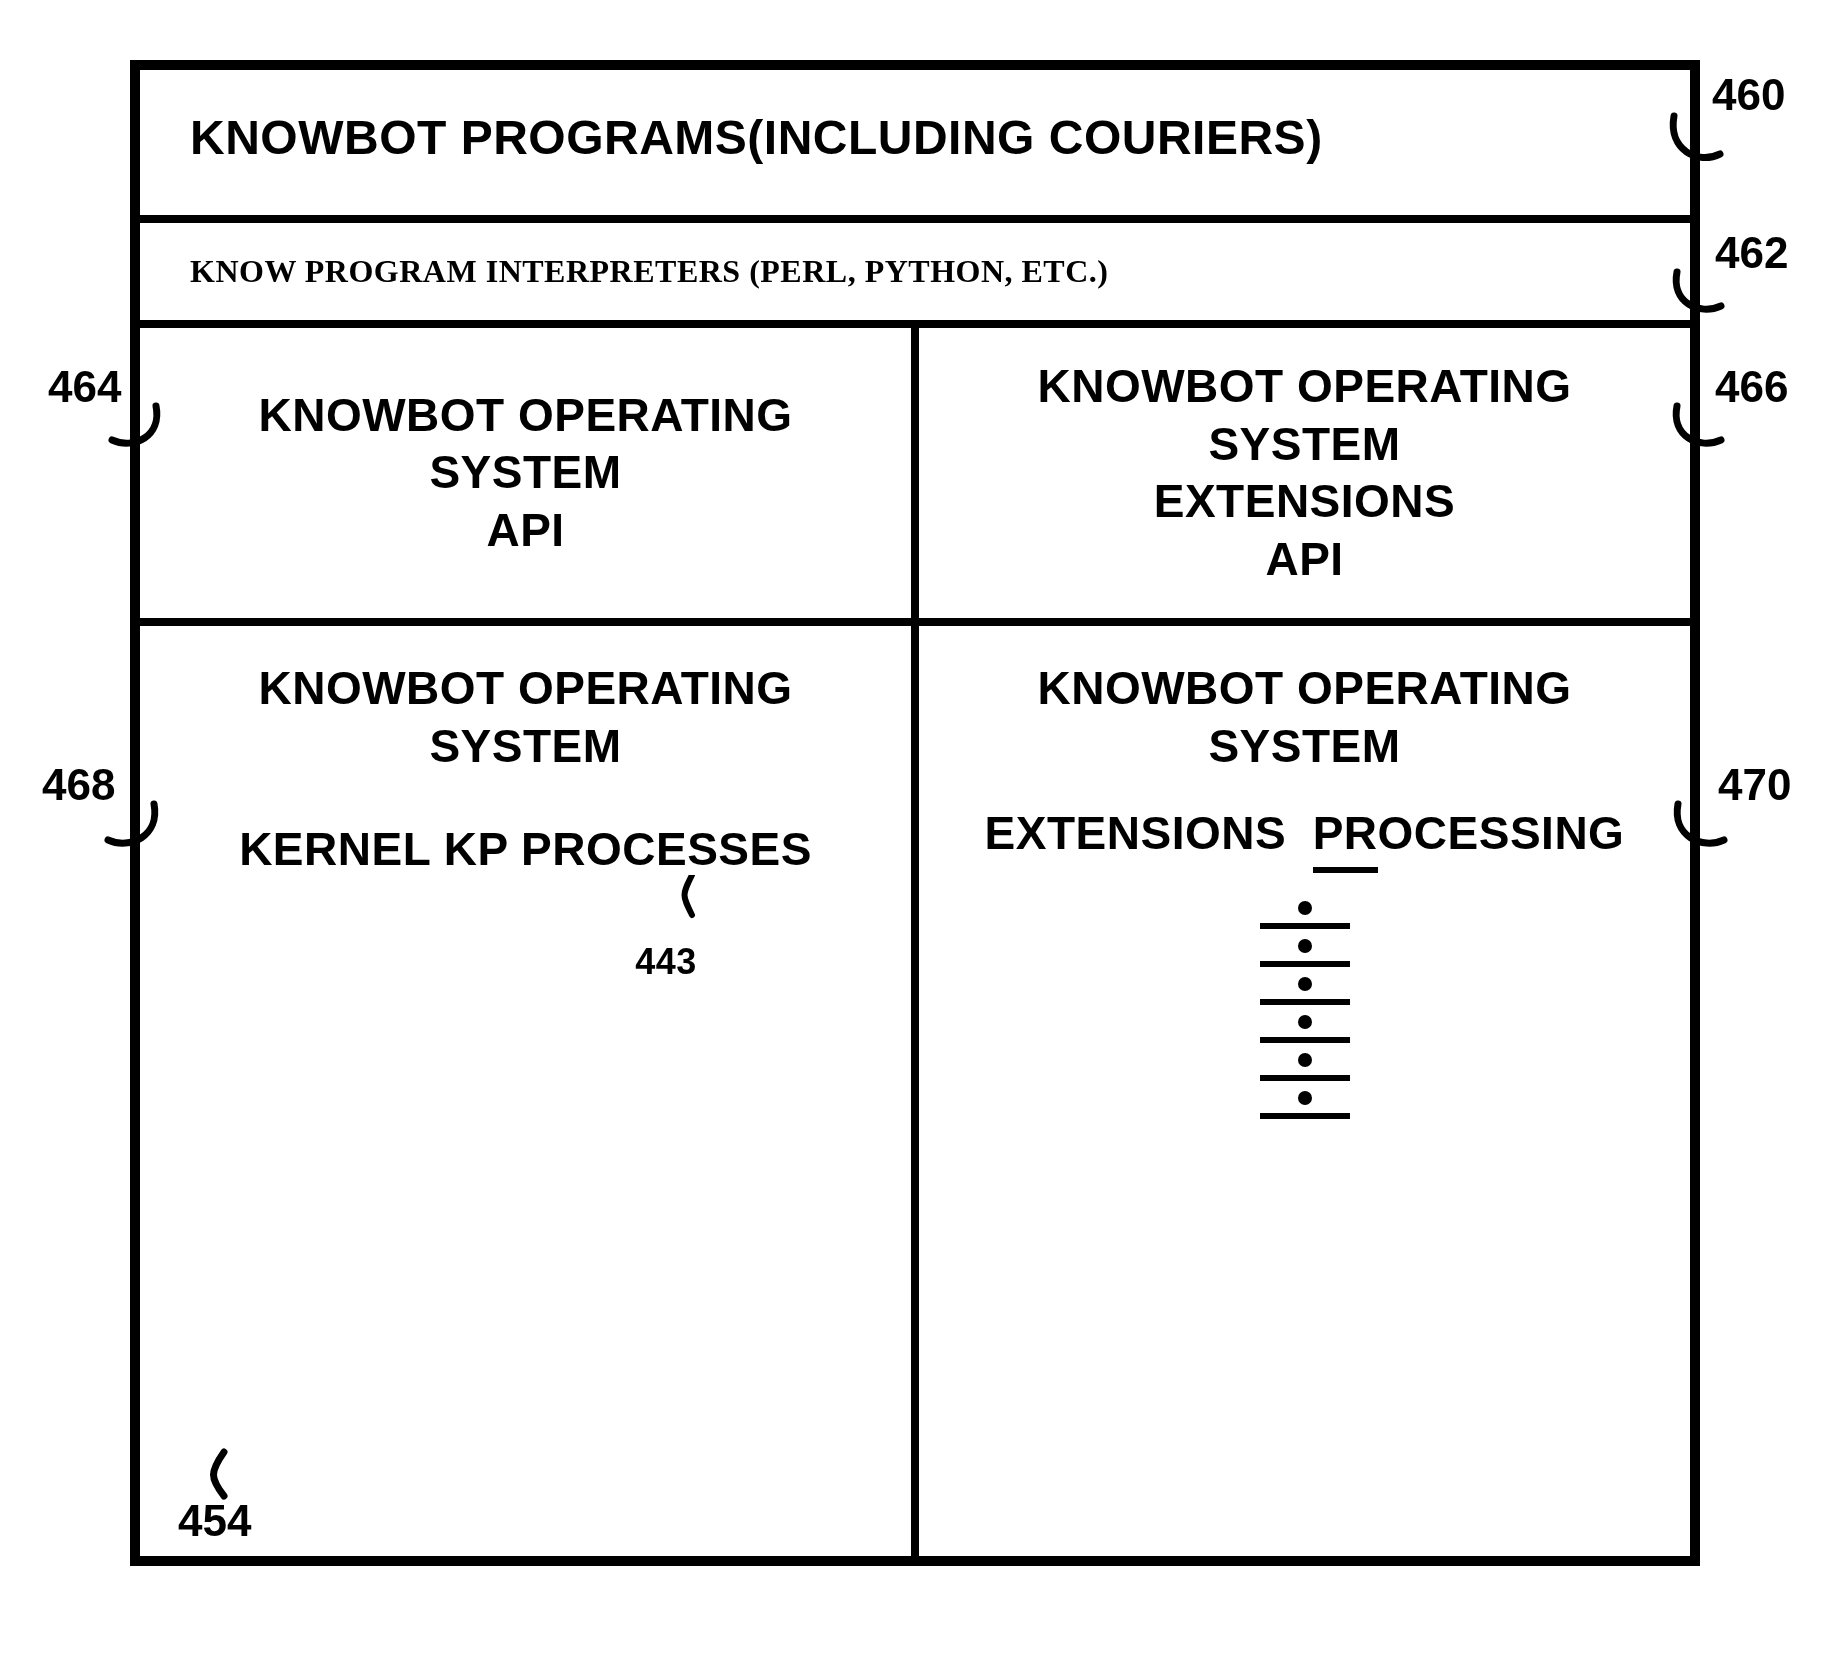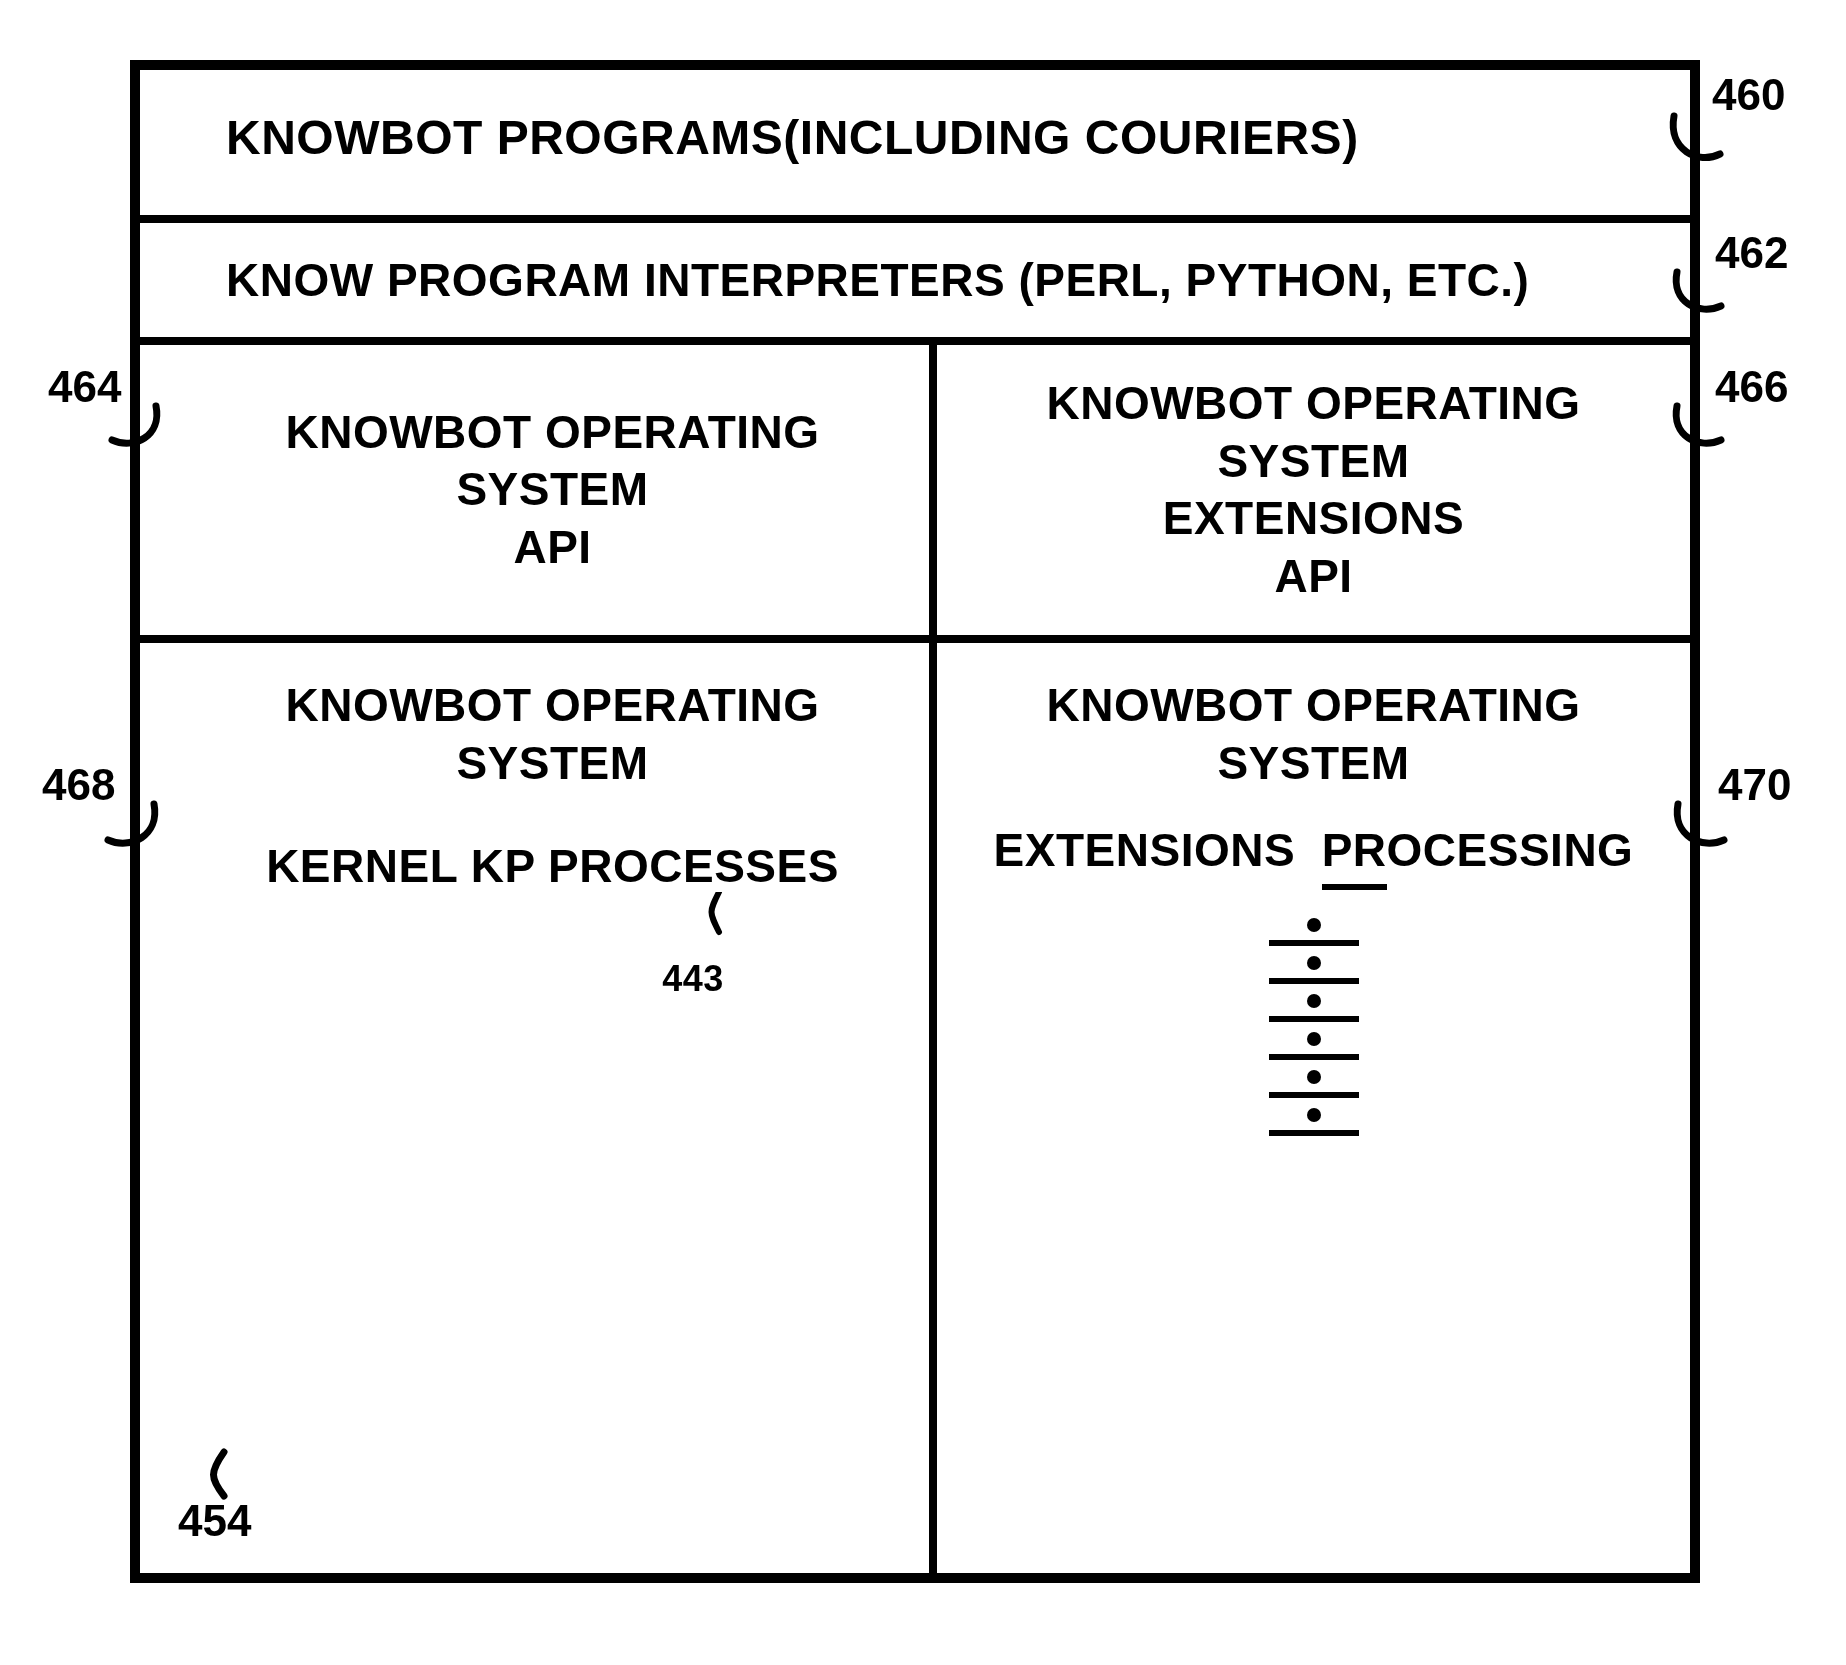--- a/index.html
+++ b/index.html
@@ -20,35 +20,34 @@
     position: absolute;
     left: 90px;
     top: 20px;
     width: 1570px;
     border: 10px solid #000;
     background: #fff;
   }
   .row {
     border-bottom: 8px solid #000;
     display: flex;
-    padding-left: 36px;
   }
   .row.last { border-bottom: none; }
   .cell {
     padding: 28px 30px;
     font-size: 44px;
     letter-spacing: 0.5px;
     text-align: left;
   }
   .cell.center { text-align: center; }
   .split .cell { flex: 1; }
   .split .cell:first-child { border-right: 8px solid #000; }
 
   .row.r1 .cell { padding: 40px 40px 50px 50px; font-size: 48px; }
-  .row.r2 .cell { padding: 30px 40px 30px 50px; font-size: 46px; }
+  .row.r2 .cell { padding: 30px 40px 30px 50px; font-size: 32px; font-family: Liberation Serif, serif; }
   .row.r3 .cell { padding: 30px 20px; font-size: 46px; line-height: 1.25; display:flex; align-items:center; justify-content:center; }
   .row.r4 { height: 930px; }
   .row.r4 .cell { padding-top: 34px; font-size: 46px; line-height: 1.25; }
 
   .kernel-block { text-align: center; }
   .kp-holder { position: relative; display: inline-block; margin-top: 46px; }
   .kp-text { }
   .kp-hook {
     position: absolute;
     left: 62%;

